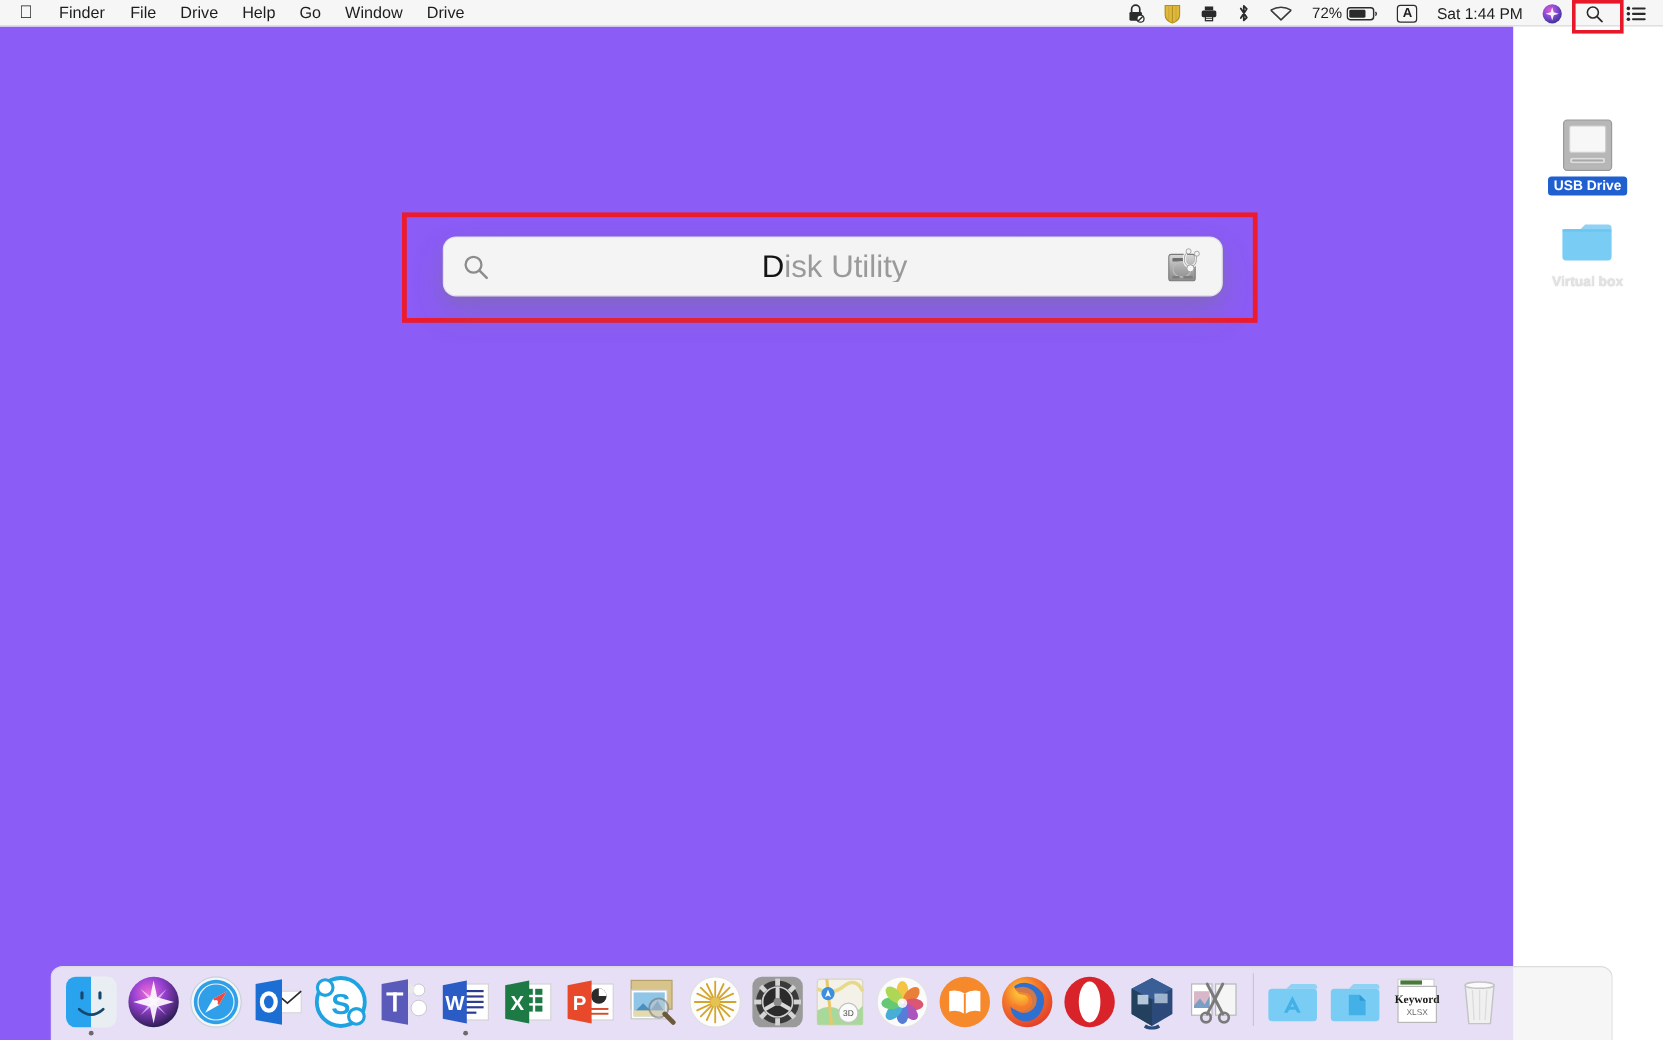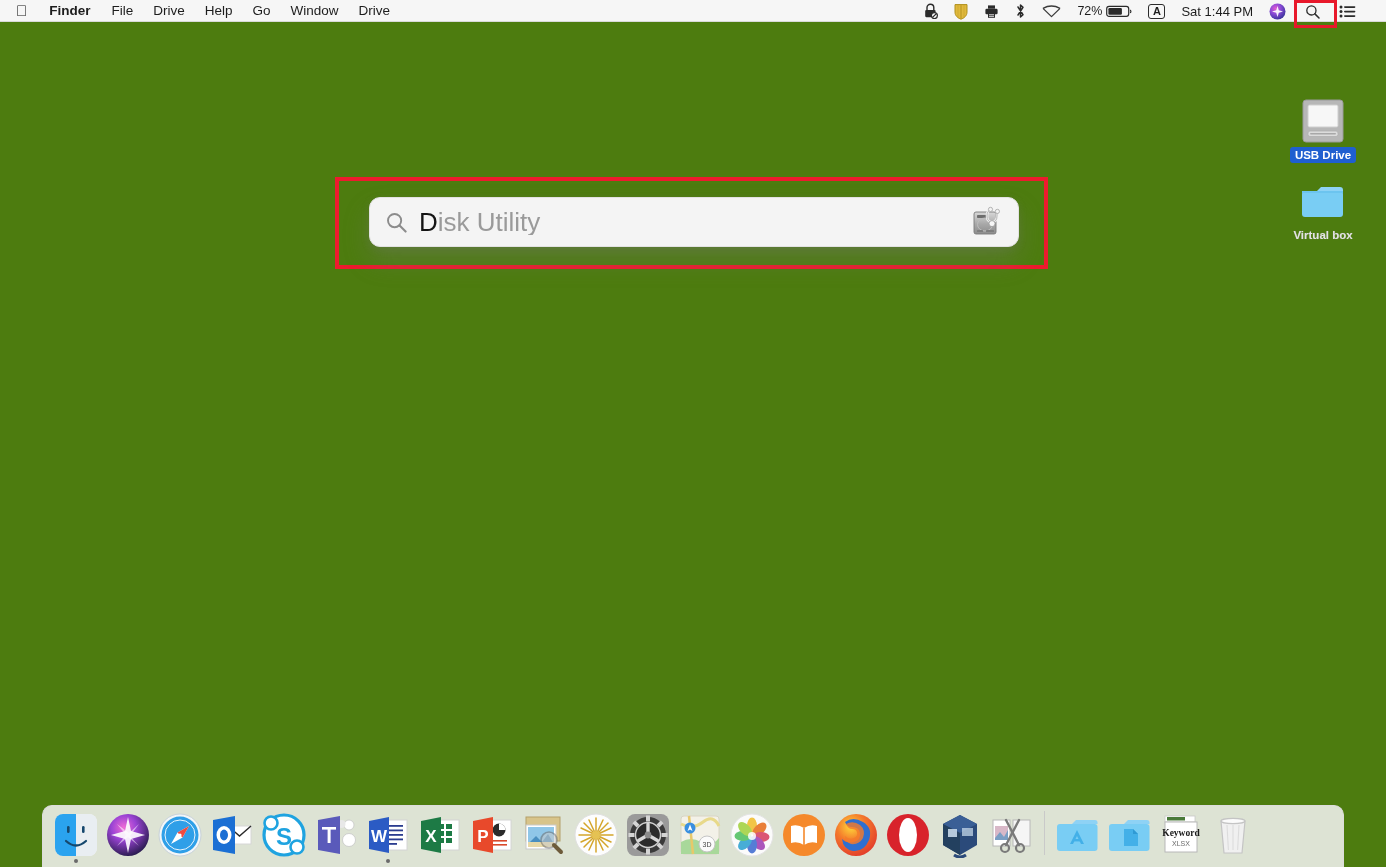--- a/index.html
+++ b/index.html
@@ -33,41 +33,41 @@
     align-items: center;
     height: 22px;
   }
   .menu-item {
     font-size: 13.5px;
     color: #1d1d1d;
     padding: 16px 10px;
     line-height: 22px;
     white-space: nowrap;
   }
-  .menu-item.bold { font-weight: bold; padding: 0 11px; }
+  .menu-item.bold { font-weight: normal; padding: 0 11px; }
   #apple-menu {
     padding: 0 11px 0 16px;
     display: flex;
     align-items: center;
   }
   .apple-glyph {
     font-size: 15px;
     line-height: 1;
     color: #111;
     display: block;
     margin-top: -1px;
   }
 
   #menubar-right {
     position: absolute;
     right: 0; top: 0;
     height: 22px;
     display: flex;
     align-items: center;
-    padding-right: 22px;
+    padding-right: 6px;
   }
   .status-item {
     display: flex;
     align-items: center;
     justify-content: center;
     height: 22px;
     padding: 0 8px;
   }
   .status-text {
     font-size: 13px;
@@ -104,23 +104,23 @@
     font-size: 11px;
     font-weight: 600;
     color: #1d1d1d;
     line-height: 1;
   }
 
   
   #desktop {
     position: absolute;
     top: 22px; left: 0;
-    width: 1386px;
+    width: 1261px;
     height: 845px;
-    background: #4d7c0f;
+    background: #8b5cf6;
     padding-left: 12px;
   }
 
   
   .desktop-icon {
     position: absolute;
     width: 96px;
     display: flex;
     flex-direction: column;
     align-items: center;
@@ -162,20 +162,21 @@
     height: 50px;
     background: #f4f4f4;
     border: 1px solid #e2e2e2;
     border-radius: 11px;
     box-shadow: 0 14px 26px rgba(120,120,120,0.30),
                 0 3px 8px rgba(120,120,120,0.18);
     display: flex;
     align-items: center;
     padding: 0 12px 0 16px;
     z-index: 25;
+    text-align: center;
   }
   #spotlight-query {
     flex: 1;
     margin-left: 12px;
     font-size: 26px;
     line-height: 1;
     white-space: nowrap;
     overflow: hidden;
   }
   #query-typed { color: #141414; }

